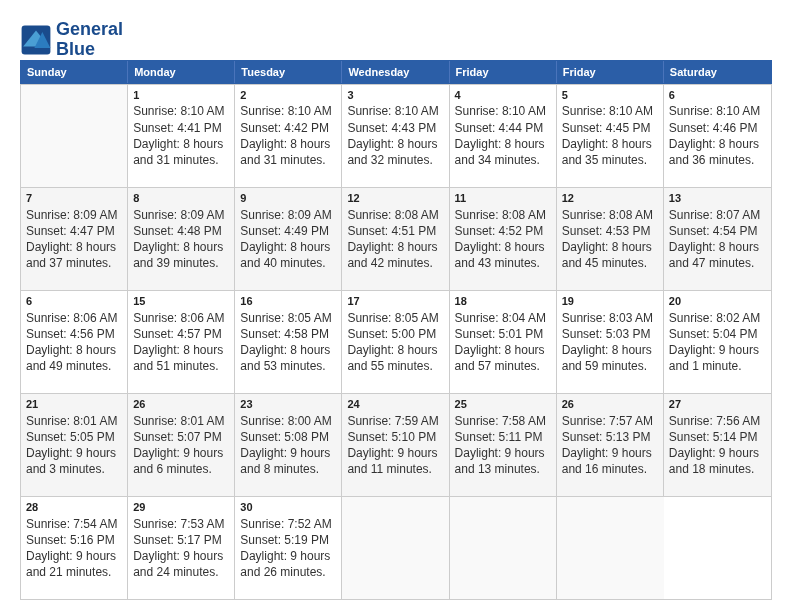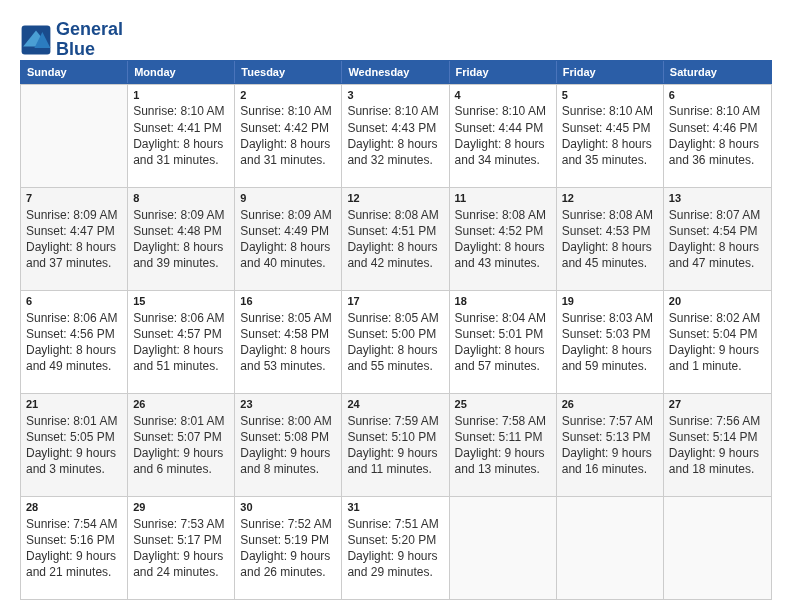--- a/index.html
+++ b/index.html
@@ -203,21 +203,19 @@
           <div class="cal-cell"><span class="day-num">27</span>
 <span class="cal-cell-text">Sunrise: 7:56 AM<br>Sunset: 5:14 PM<br>Daylight: 9 hours and 18 minutes.</span></div>
         </div>
         <div class="cal-row">
           <div class="cal-cell"><span class="day-num">28</span>
 <span class="cal-cell-text">Sunrise: 7:54 AM<br>Sunset: 5:16 PM<br>Daylight: 9 hours and 21 minutes.</span></div>
           <div class="cal-cell"><span class="day-num">29</span>
 <span class="cal-cell-text">Sunrise: 7:53 AM<br>Sunset: 5:17 PM<br>Daylight: 9 hours and 24 minutes.</span></div>
           <div class="cal-cell"><span class="day-num">30</span>
 <span class="cal-cell-text">Sunrise: 7:52 AM<br>Sunset: 5:19 PM<br>Daylight: 9 hours and 26 minutes.</span></div>
-          <div class="cal-cell"><span class="day-num">31</span>
-<span class="cal-cell-text">Sunrise: 7:51 AM<br>Sunset: 5:20 PM<br>Daylight: 9 hours and 29 minutes.</span></div>
           <div class="cal-cell empty"></div>
           <div class="cal-cell empty"></div>
           <div class="cal-cell empty"></div>
         </div>
       </div>
   </div>
 </div>
 
 </body></html>

